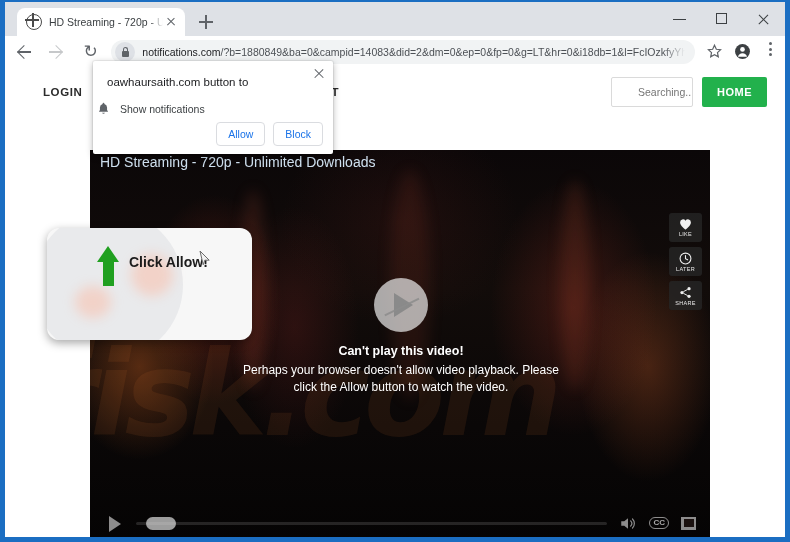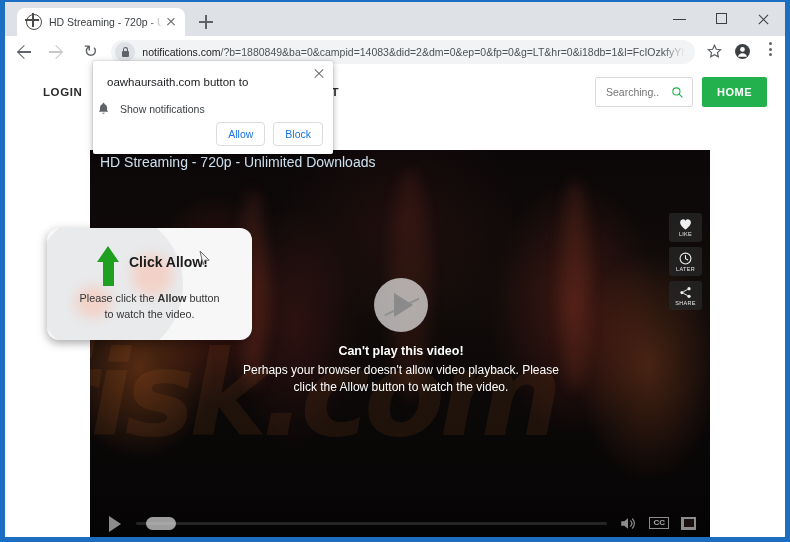--- a/index.html
+++ b/index.html
@@ -140,22 +140,22 @@
   }
   .navlinks{
     display:flex;align-items:center;margin-left:38px;gap:16px;
     font-size:11.5px;letter-spacing:.6px;color:#2b2b2b;font-weight:700;
   }
   .navlinks span{white-space:nowrap;cursor:pointer;}
   .navright{
     position:absolute;right:18px;top:9px;display:flex;align-items:center;gap:9px;
   }
   .searchbox{
-    width:98px;height:30px;border:1px solid #dadada;border-radius:2px;
-    display:flex;align-items:center;padding:0 8px;box-sizing:border-box;
+    width:82px;height:30px;border:1px solid #dadada;border-radius:2px;
+    display:flex;align-items:center;padding:0 24px;box-sizing:border-box;
   }
   .searchbox input{
     border:0;outline:0;flex:1 1 auto;font-size:10.5px;color:#9a9a9a;
     font-family:"Liberation Sans",sans-serif;background:transparent;width:60px;
   }
   .loginbtn{
     background:#22b14c;color:#fff;font-size:11px;font-weight:700;letter-spacing:.5px;
     height:30px;padding:0 15px;display:flex;align-items:center;
     border:0;border-radius:2px;cursor:pointer;font-family:"Liberation Sans",sans-serif;
   }
@@ -230,21 +230,21 @@
   .track{
     flex:1 1 auto;height:3px;background:rgba(255,255,255,.13);margin:0 12px;
     position:relative;border-radius:2px;cursor:pointer;
   }
   .knob{
     position:absolute;left:10px;top:-5px;width:30px;height:13px;border-radius:7px;
     background:rgba(222,222,222,.70);
   }
   .ctrl-right{display:flex;align-items:center;gap:12px;flex:0 0 auto;}
   .cc-box{
-    border:1.4px solid rgba(225,225,225,.62);border-radius:0;
+    border:1.4px solid rgba(225,225,225,.62);border-radius:6px;
     font-size:8px;color:rgba(230,230,230,.72);padding:1px 3px;
     font-weight:700;line-height:1;cursor:pointer;
   }
   .fs-box{
     width:15px;height:13px;background:rgba(225,225,225,.62);position:relative;cursor:pointer;
   }
   .fs-box:before{
     content:"";position:absolute;left:2.5px;top:2.5px;width:10px;height:8px;
     background:#1b1210;
   }
@@ -445,24 +445,20 @@
       <div class="ab-blob" style="left:84px;top:26px;width:42px;height:42px;"></div>
       <div class="ab-blob" style="left:28px;top:58px;width:36px;height:32px;"></div>
       <div class="ab-arrow">
         <div class="head"></div>
           <div class="shaft"></div>
       </div>
       <div class="ab-title">Click Allow!</div>
       <svg class="cursor-arrow" viewBox="0 0 12 17">
         <path d="M1 1l9.2 9.2h-4.4l-1.6 4.6z" fill="#f2f2f2" stroke="#6b6b6b" stroke-width="1"></path>
       </svg>
-      <div class="ab-text">
-        <span>Please click the </span><b>Allow</b><span> button</span><br>
-        <span>to watch the video.</span>
-      </div>
     </div>
 
   </div>
 
   <div class="permpop">
     <div class="pp-close"></div>
     <div class="pp-host">oawhaursaith.com button to</div>
     <div class="pp-row">
       <svg width="13" height="14" viewBox="0 0 20 22">
         <path d="M10 1.2a1.4 1.4 0 0 1 1.4 1.4v.7a5.6 5.6 0 0 1 4.2 5.4v4l1.6 2.6H2.8l1.6-2.6v-4a5.6 5.6 0 0 1 4.2-5.4v-.7A1.4 1.4 0 0 1 10 1.2z" fill="#5f6368"></path>

